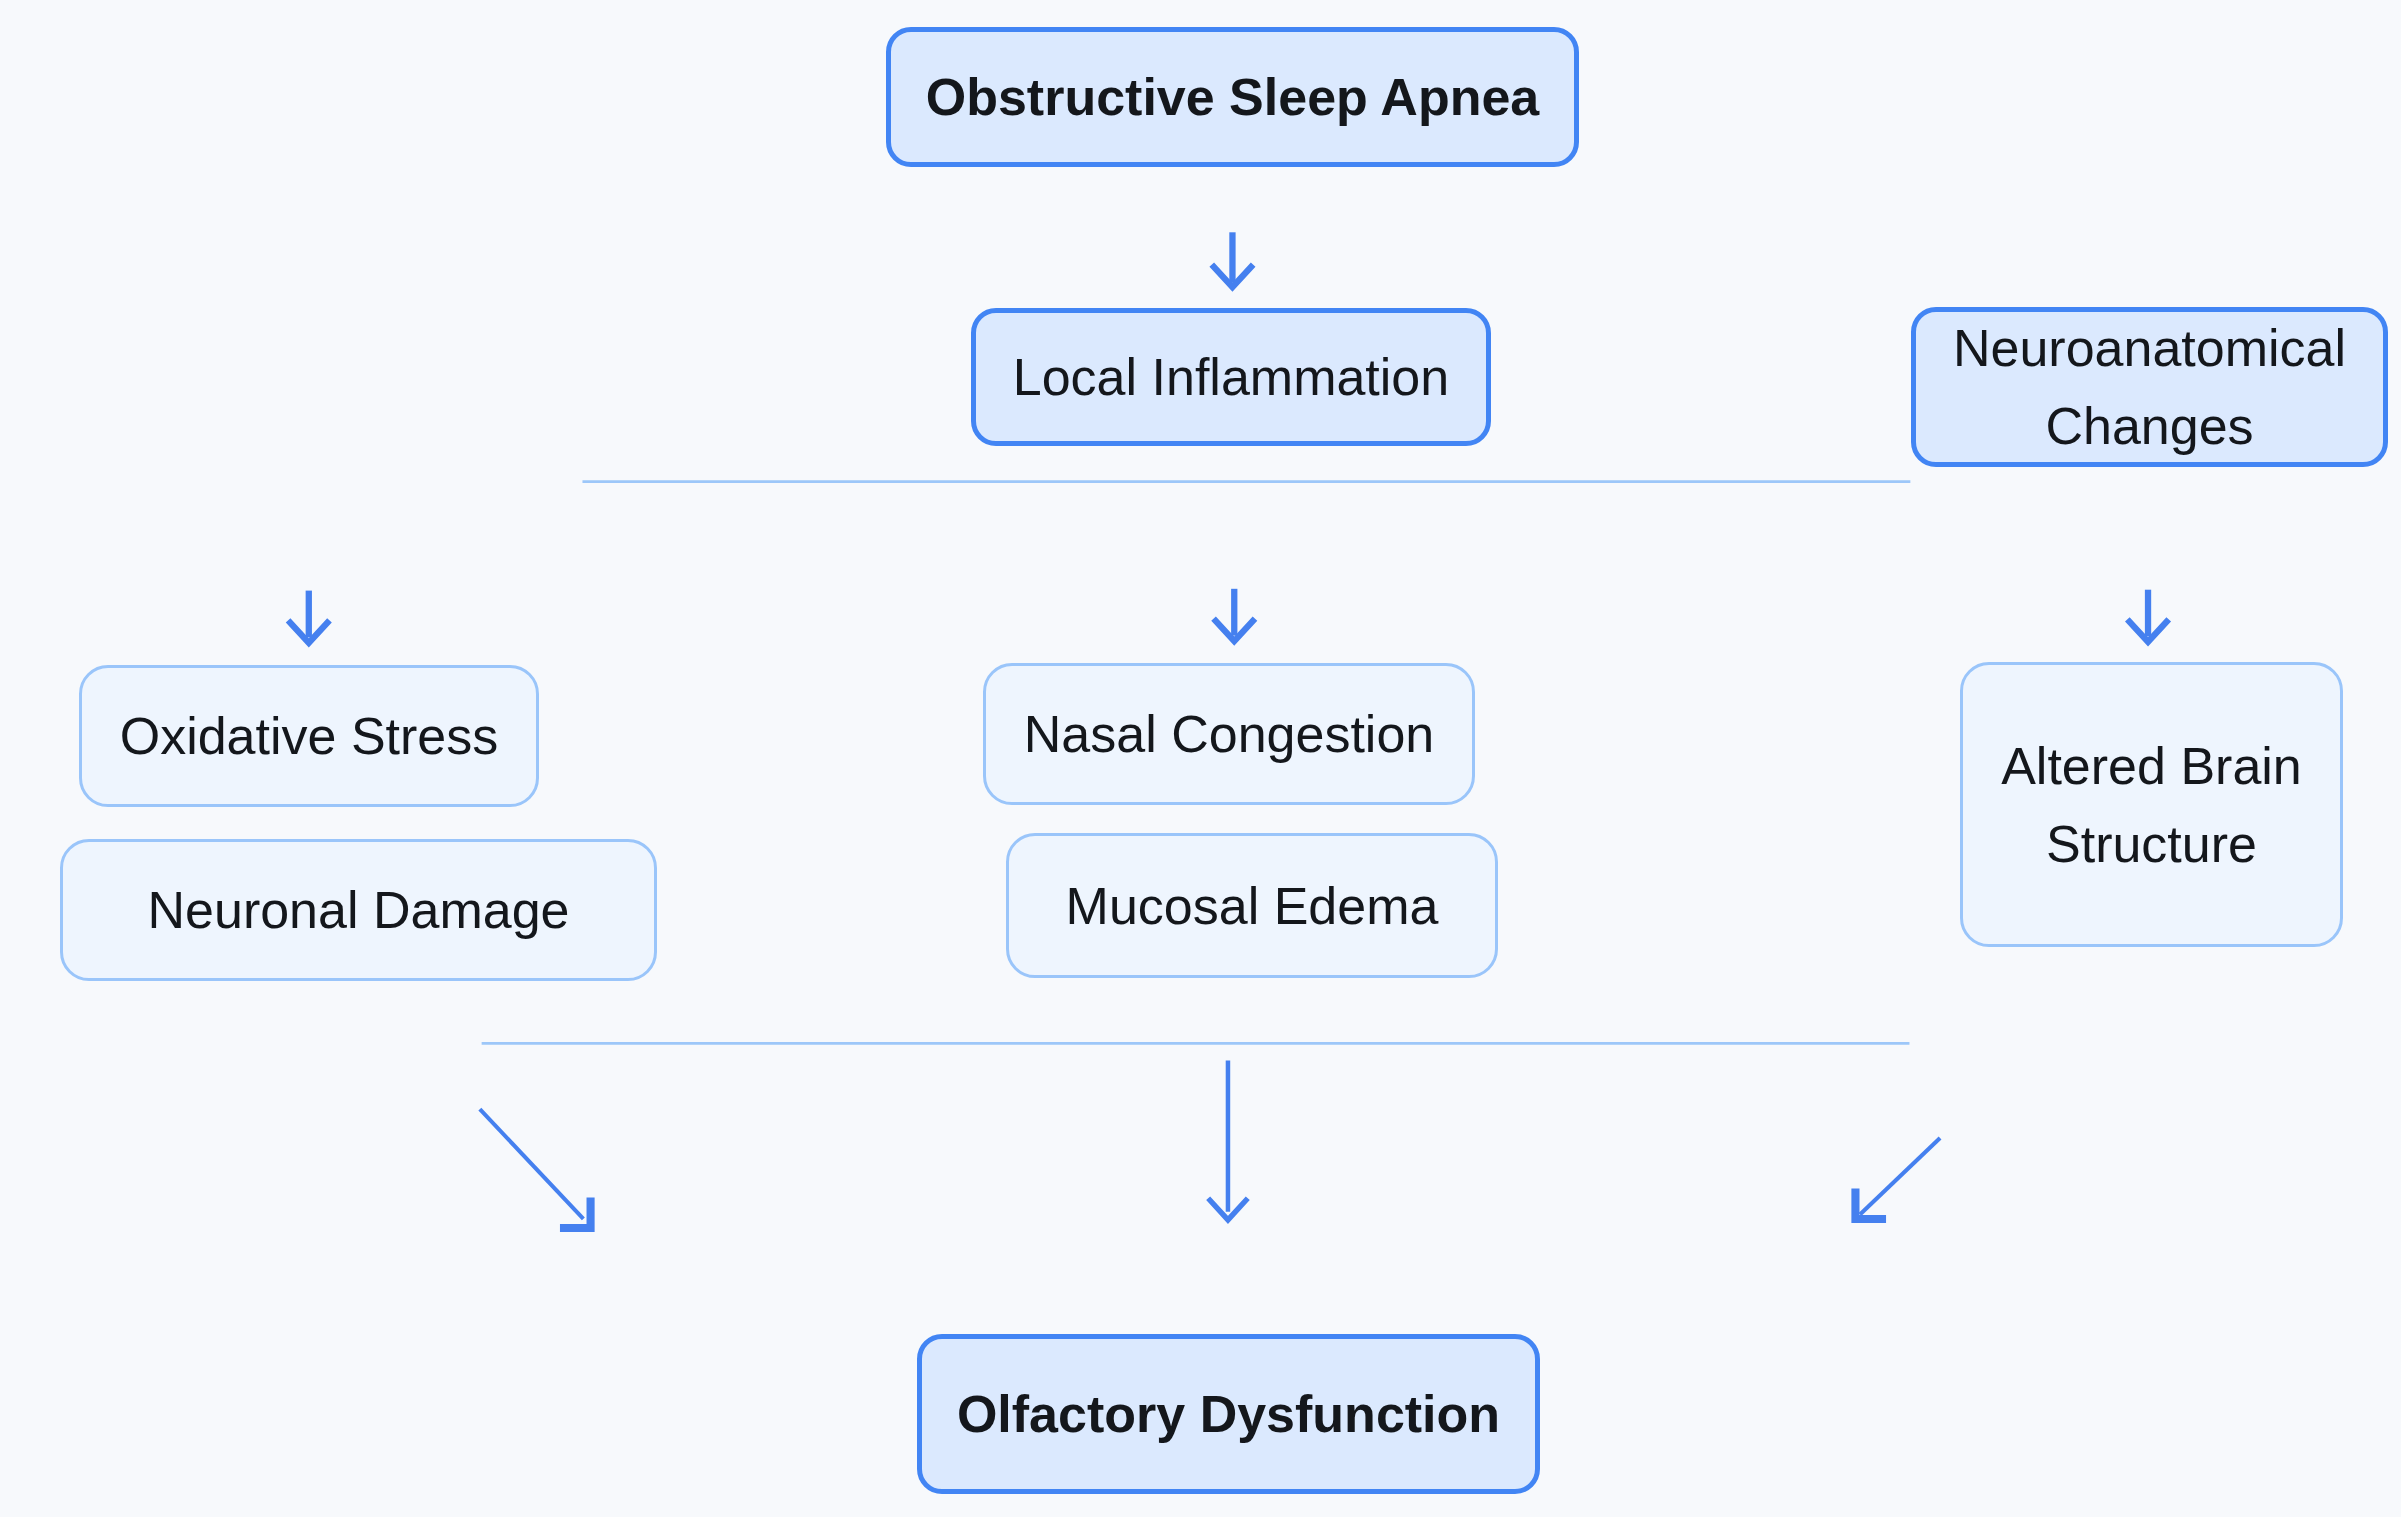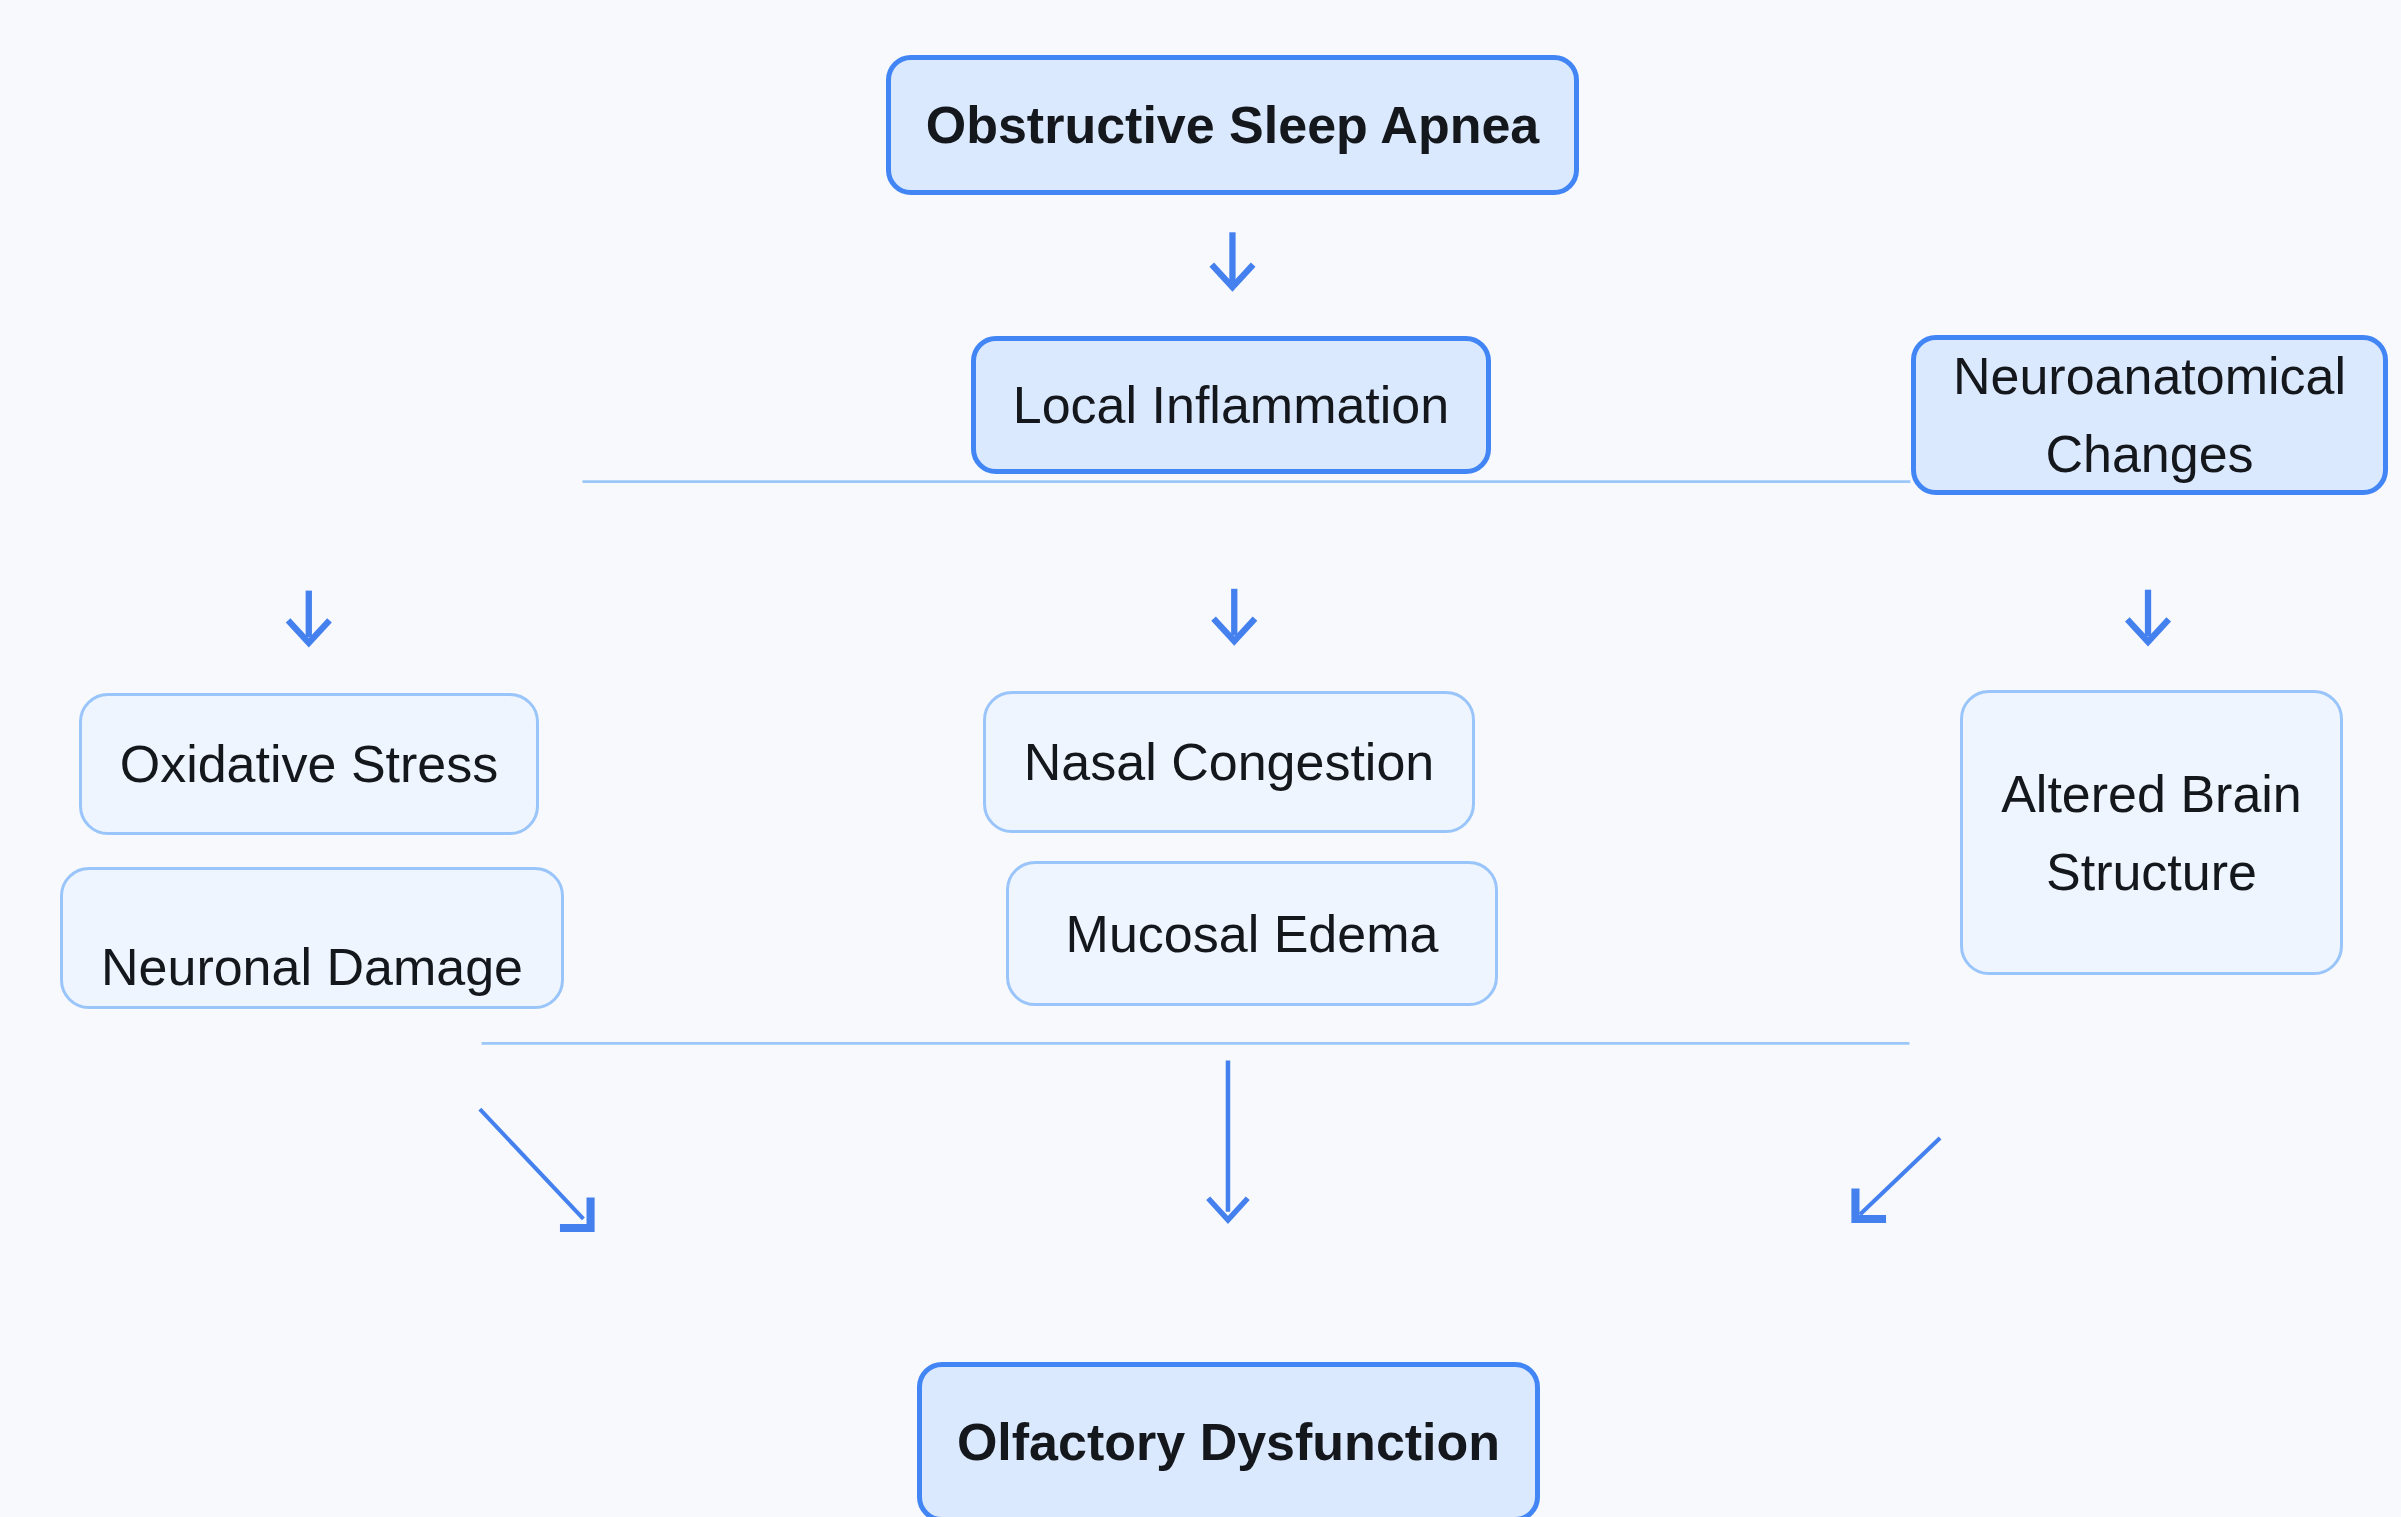--- a/index.html
+++ b/index.html
@@ -25,21 +25,20 @@
   .edges .connector{stroke:var(--c-connector);stroke-width:3;fill:none;}
   .edges .shaft{stroke:var(--c-arrow);fill:none;}
   .edges .head{stroke:var(--c-arrow);fill:none;stroke-linejoin:miter;}
   .node{
     position:absolute;
     display:flex;align-items:center;justify-content:center;
     text-align:center;
     color:var(--c-text);
     font-size:52px;line-height:1.5;
     padding:0 27px;
-    margin-top:28px;
   }
   .lvl1{
     background:var(--c-primary-fill);
     border:5.4px solid var(--c-primary-border);
     border-radius:25px;
   }
   .lvl2{
     background:var(--c-secondary-fill);
     border:3.6px solid var(--c-secondary-border);
     border-radius:29px;
@@ -102,21 +101,21 @@
   </div>
 
   <div class="node lvl1" style="left:1911px;top:307px;width:477px;height:160px;">
     <span>Neuroanatomical Changes</span>
   </div>
 
   <div class="node lvl2" style="left:79px;top:665px;width:460px;height:142px;">
     <span>Oxidative Stress</span>
   </div>
 
-  <div class="node lvl2" style="left:60px;top:839px;width:504px;height:142px;align-items:flex-end;">
+  <div class="node lvl2" style="left:60px;top:839px;width:597px;height:142px;">
     <span>Neuronal Damage</span>
   </div>
 
   <div class="node lvl2" style="left:983px;top:663px;width:492px;height:142px;">
     <span>Nasal Congestion</span>
   </div>
 
   <div class="node lvl2" style="left:1006px;top:833px;width:492px;height:145px;">
     <span>Mucosal Edema</span>
   </div>

